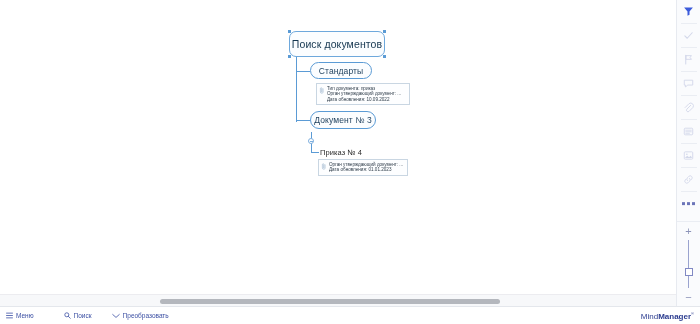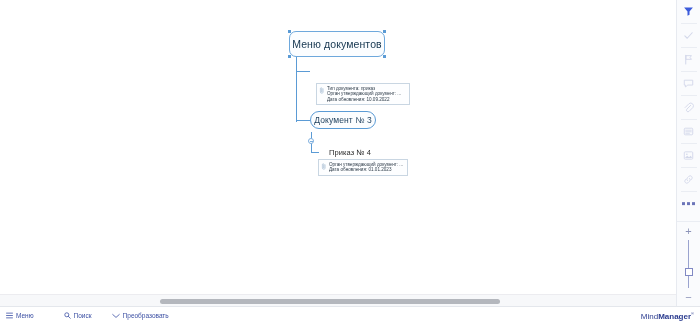--- a/index.html
+++ b/index.html
@@ -31,21 +31,21 @@
   .node.root {
     border-radius:7px;
     border-color:#6ea8dc;
     font-size:10.5px;
     color:#14354f;
   }
   .node.pill { border-radius:11px; font-size:8.5px; }
   .node.plain {
     border:none; background:transparent;
     font-size:7.5px; color:#2b2b2b;
-    justify-content:center;
+    justify-content:flex-start;
   }
 
   
   .handle {
     position:absolute; width:3px; height:3px;
     background:#5b9bd5; border:0;
   }
 
   
   .detailbox {
@@ -157,27 +157,30 @@
     <div class="conn v" style="left:296px; top:57px; height:65px;"></div>
     <div class="conn h" style="left:296px; top:71px; width:14px;"></div>
     <div class="conn h" style="left:296px; top:120px; width:14px;"></div>
 
     <div class="conn v" style="left:311px; top:132px; height:20px;"></div>
     <div class="conn h" style="left:311px; top:152px; width:8px;"></div>
 
     <div class="collapse" style="left:308px; top:138px;"></div>
 
     <div class="node root" style="left:289px; top:31px; width:96px; height:26px;">
-      <span>Меню документов</span>
+      <span>Поиск документов</span>
       <span class="handle" style="left:-2px; top:-2px;"></span>
       <span class="handle" style="right:-2px; top:-2px;"></span>
       <span class="handle" style="left:-2px; bottom:-2px;"></span>
       <span class="handle" style="right:-2px; bottom:-2px;"></span>
     </div>
 
+    <div class="node pill" style="left:310px; top:62px; width:62px; height:17px;">
+      <span>Стандарты</span>
+    </div>
 
     <div class="detailbox" style="left:316px; top:83px; width:94px; height:22px;">
       <svg class="clip-ic" viewBox="0 0 10 12">
         <path d="M7 3.2V8.4a2.4 2.4 0 0 1-4.8 0V2.8a1.5 1.5 0 0 1 3 0v5.3a.7.7 0 0 1-1.4 0V3.4" fill="none" stroke="#8aa8c4" stroke-width="0.8" stroke-linecap="round"></path>
       </svg>
       <div class="lines">
         <div class="ln">Тип документа: приказ</div>
         <div class="ln">Орган утверждающий документ: ...</div>
         <div class="ln">Дата обновления: 10.09.2022</div>
       </div>

